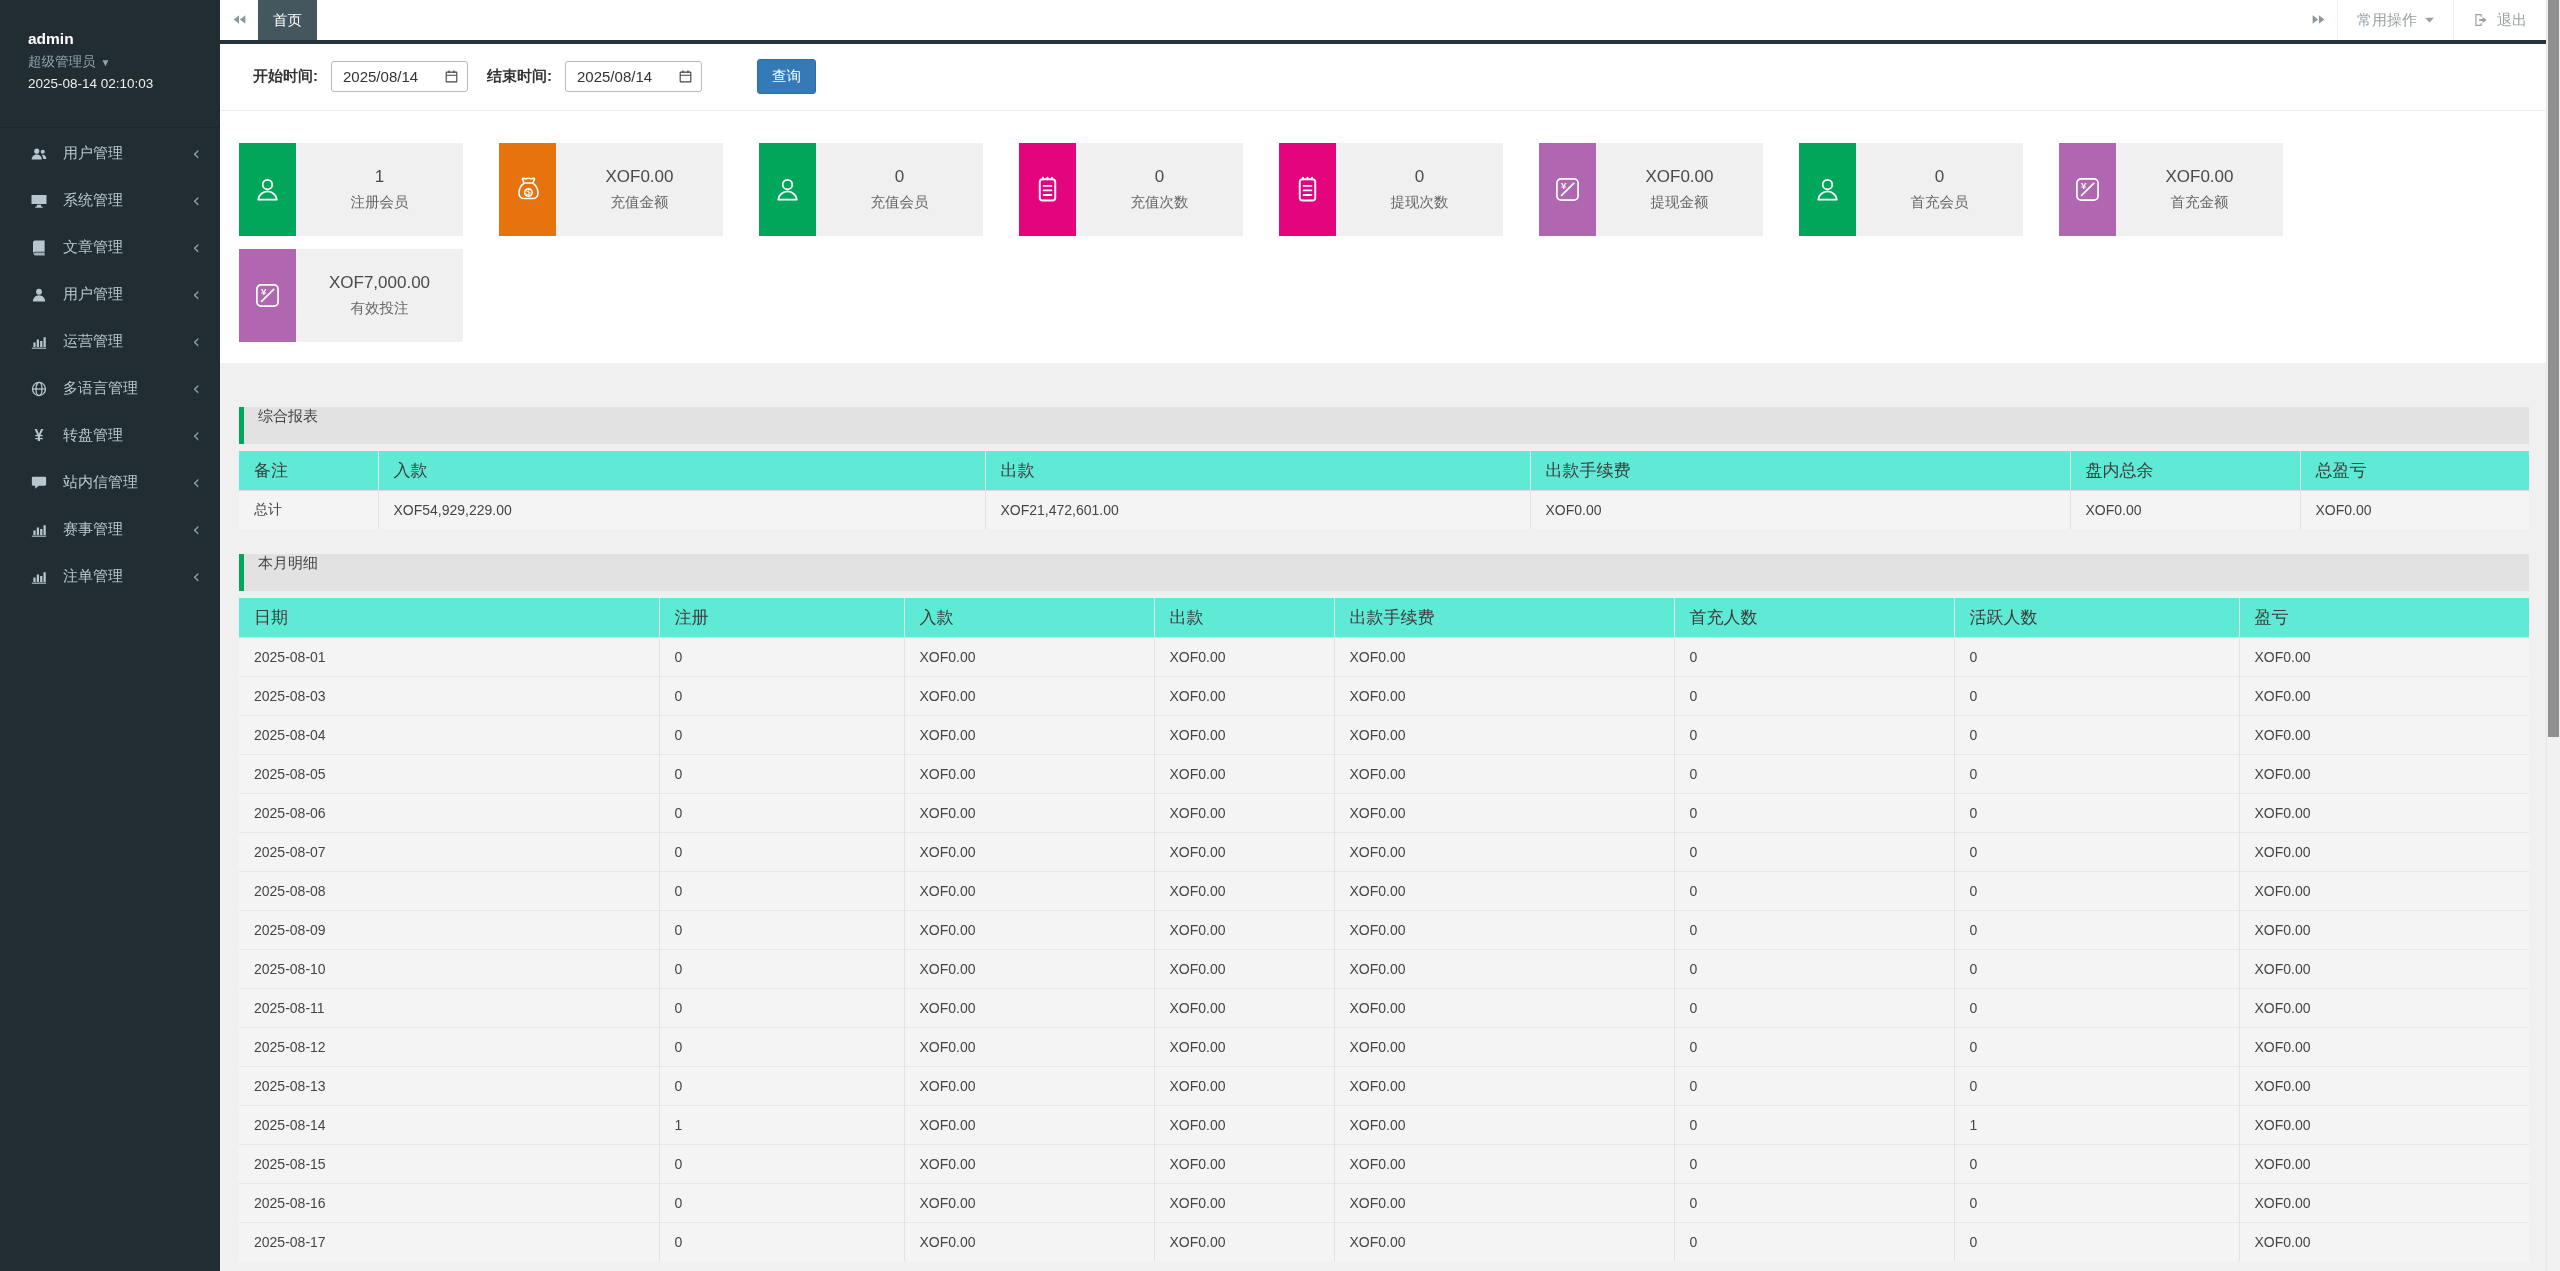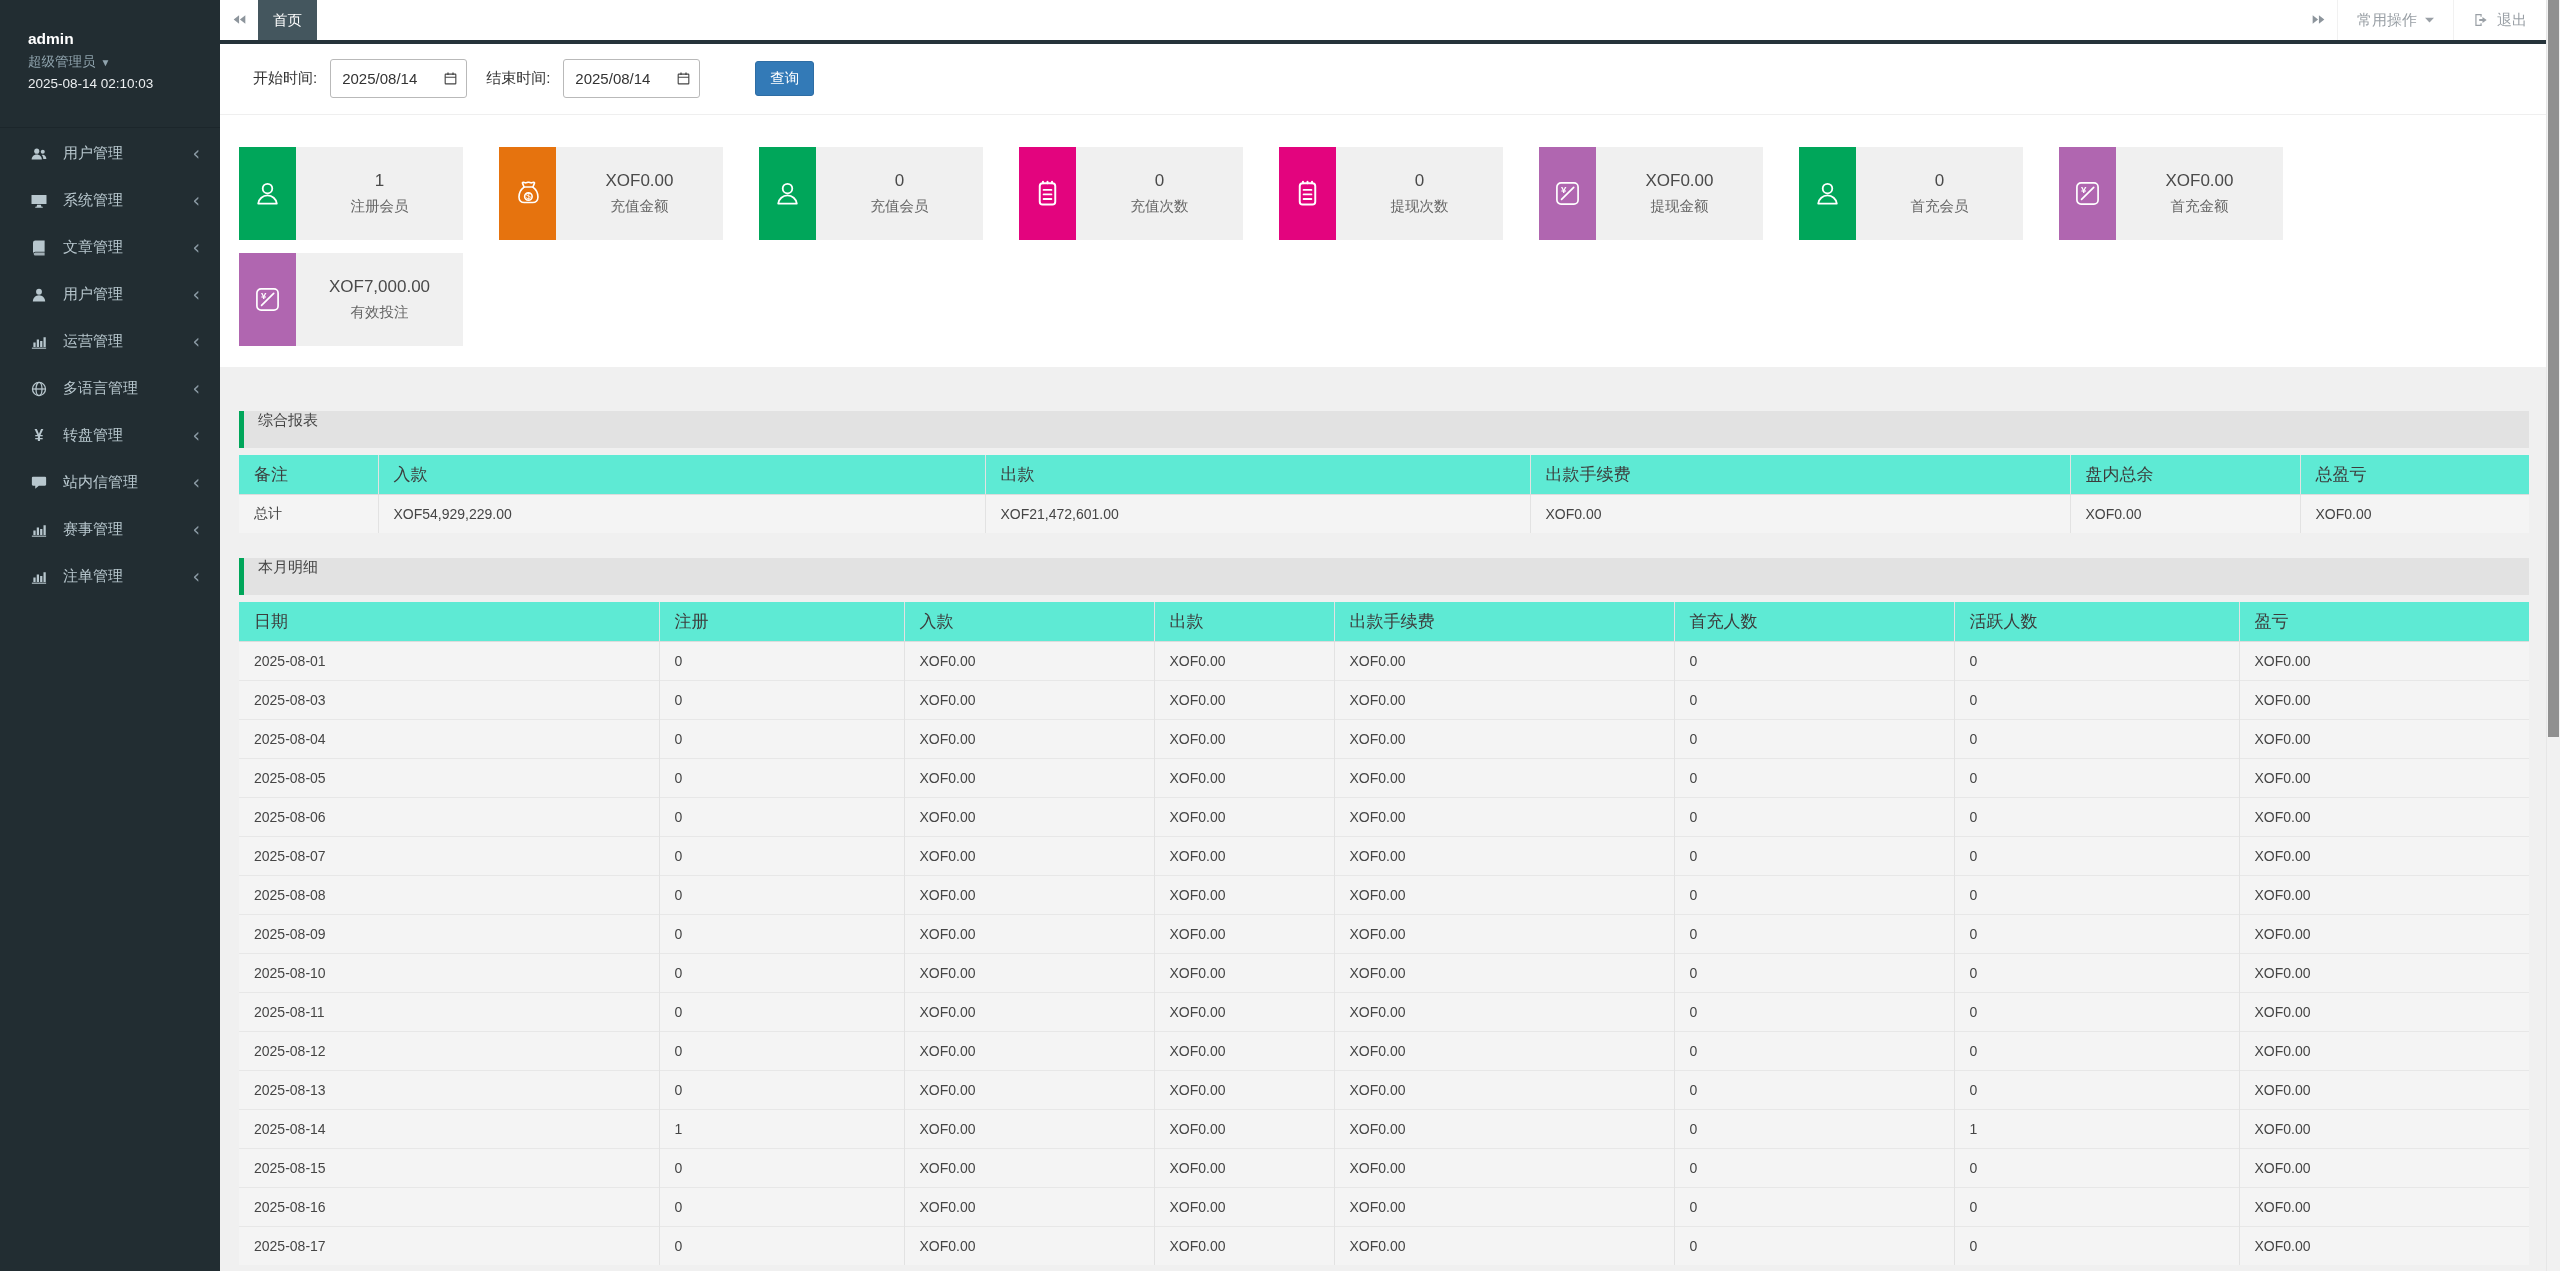--- a/index.html
+++ b/index.html
@@ -30,22 +30,22 @@
   .tab-scroll { width:38px; display:flex; align-items:center; justify-content:center; color:#8d959c; cursor:pointer; }
   .tab-scroll svg { width:15px; height:11px; }
   .tab { background:#44565e; color:#ffffff; font-size:14.5px; display:flex; align-items:center; padding:0 15px; cursor:pointer; }
   .tb-spacer { flex:1; }
   .top-action { display:flex; align-items:center; gap:8px; padding:0 19px; color:#9aa0a6; font-size:15px; border-left:1px solid #f1f1f1; cursor:pointer; white-space:nowrap; }
   .top-action .caret svg { width:9px; height:6px; display:block; }
   .so-icon svg { width:16px; height:16px; display:block; }
 
   
   .filter { background:#ffffff; border-bottom:1px solid #efefef; padding:15px 0 16px 33px; display:flex; align-items:center; }
-  .filter-label { font-weight:normal; font-size:15px; color:#333; margin-right:13px; }
-  .date-box { width:137px; height:39px; border:1px solid #b9b9b9; border-radius:3px; background:#fff; display:flex; align-items:center; padding:0 8px 0 11px; margin-right:19px; }
+  .filter-label { font-weight:bold; font-size:15px; color:#333; margin-right:13px; }
+  .date-box { width:137px; height:31px; border:1px solid #b9b9b9; border-radius:3px; background:#fff; display:flex; align-items:center; padding:0 8px 0 11px; margin-right:19px; }
   .date-box input { border:0; outline:0; width:100%; font-size:15px; color:#333; background:transparent; font-family:inherit; padding:0; }
   .cal-icon { color:#444; margin-left:4px; cursor:pointer; }
   .cal-icon svg { width:15px; height:15px; display:block; }
   .search-btn { margin-left:36px; background:#337ab7; border:1px solid #2e6da4; color:#fff; font-size:14.5px; padding:7px 14px; border-radius:3px; cursor:pointer; font-family:inherit; }
 
   
   .cards-panel { background:#ffffff; padding:32px 0 21px 19px; }
   .cards { display:flex; flex-wrap:wrap; gap:13px 36px; width:2292px; }
   .card { width:224px; height:93px; display:flex; }
   .card-icon { width:57px; display:flex; align-items:center; justify-content:center; color:#fff; }

